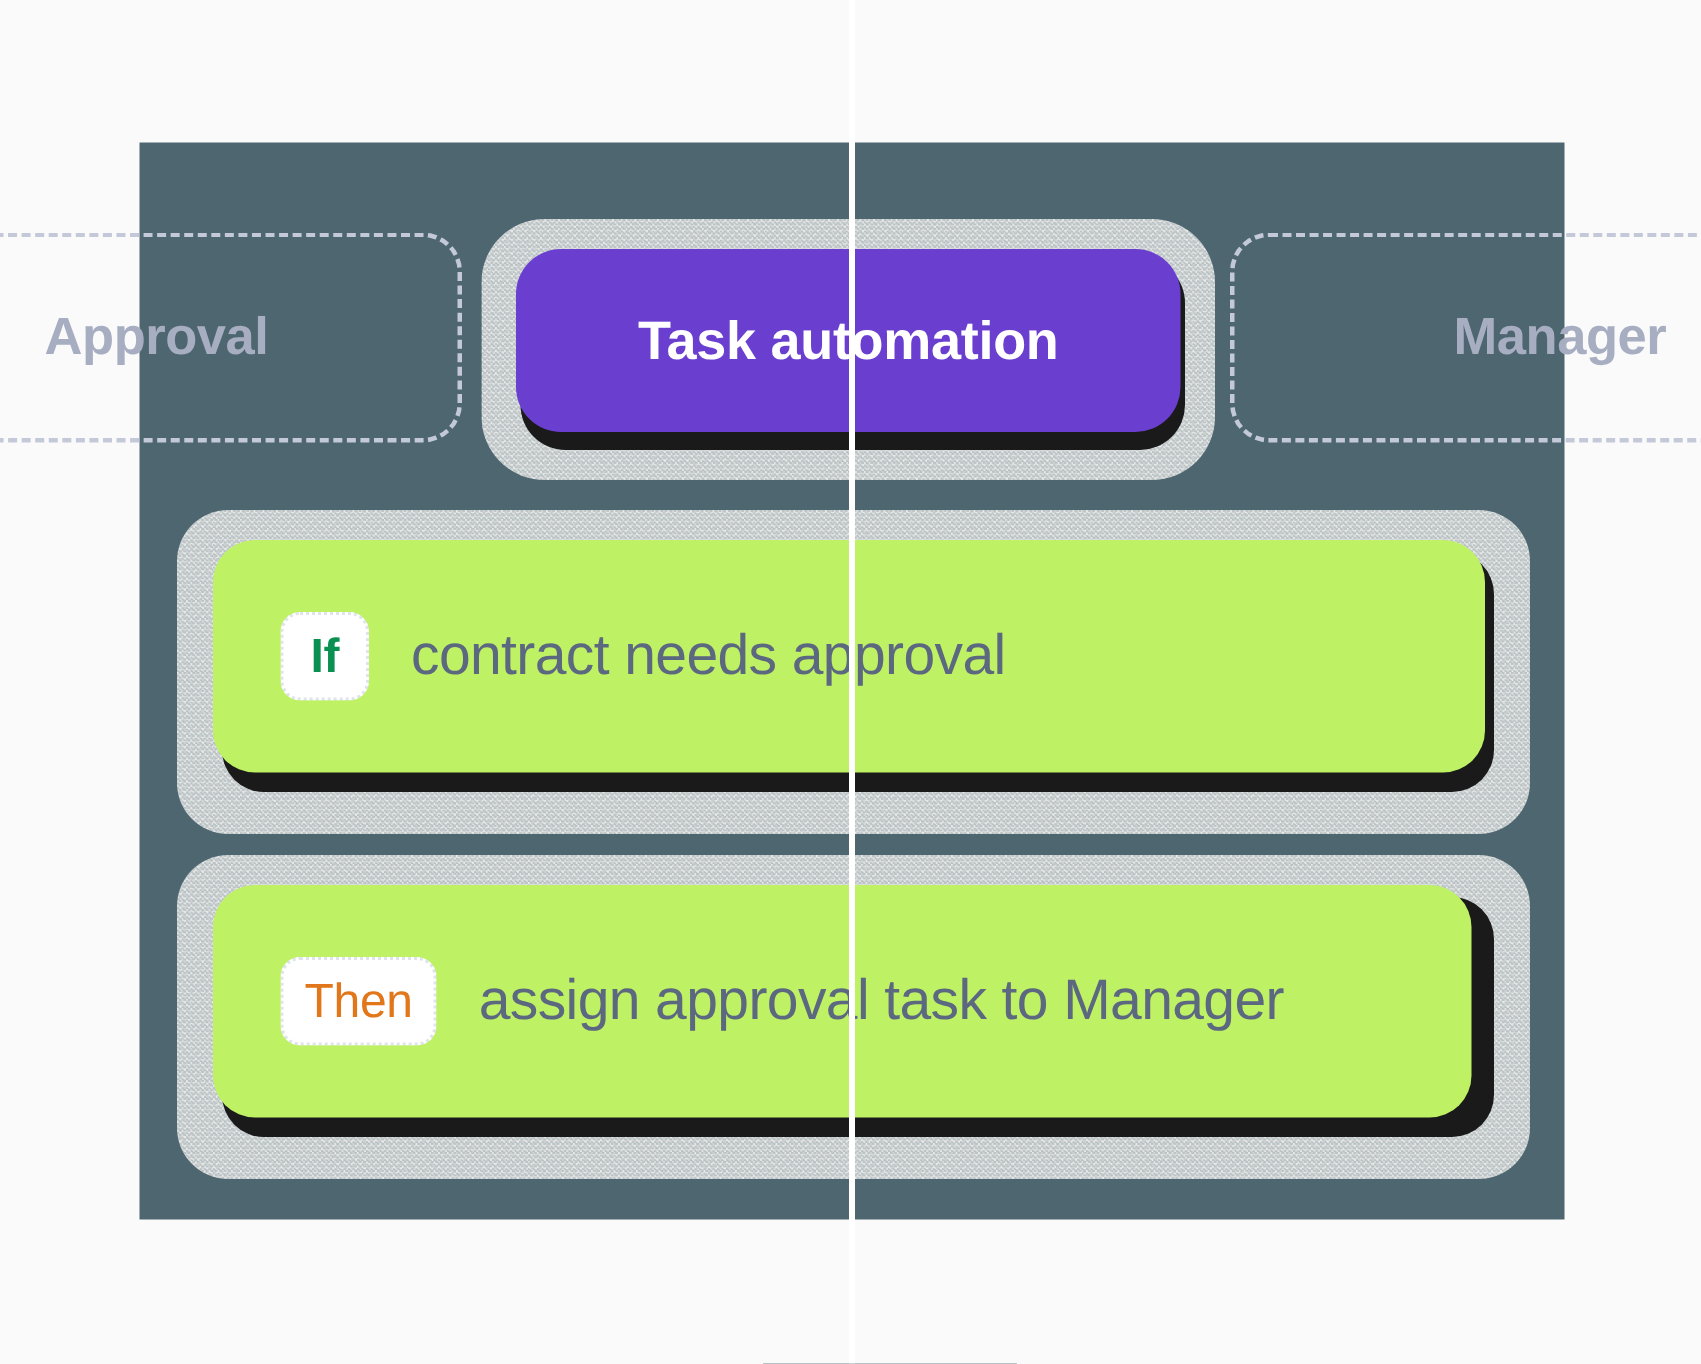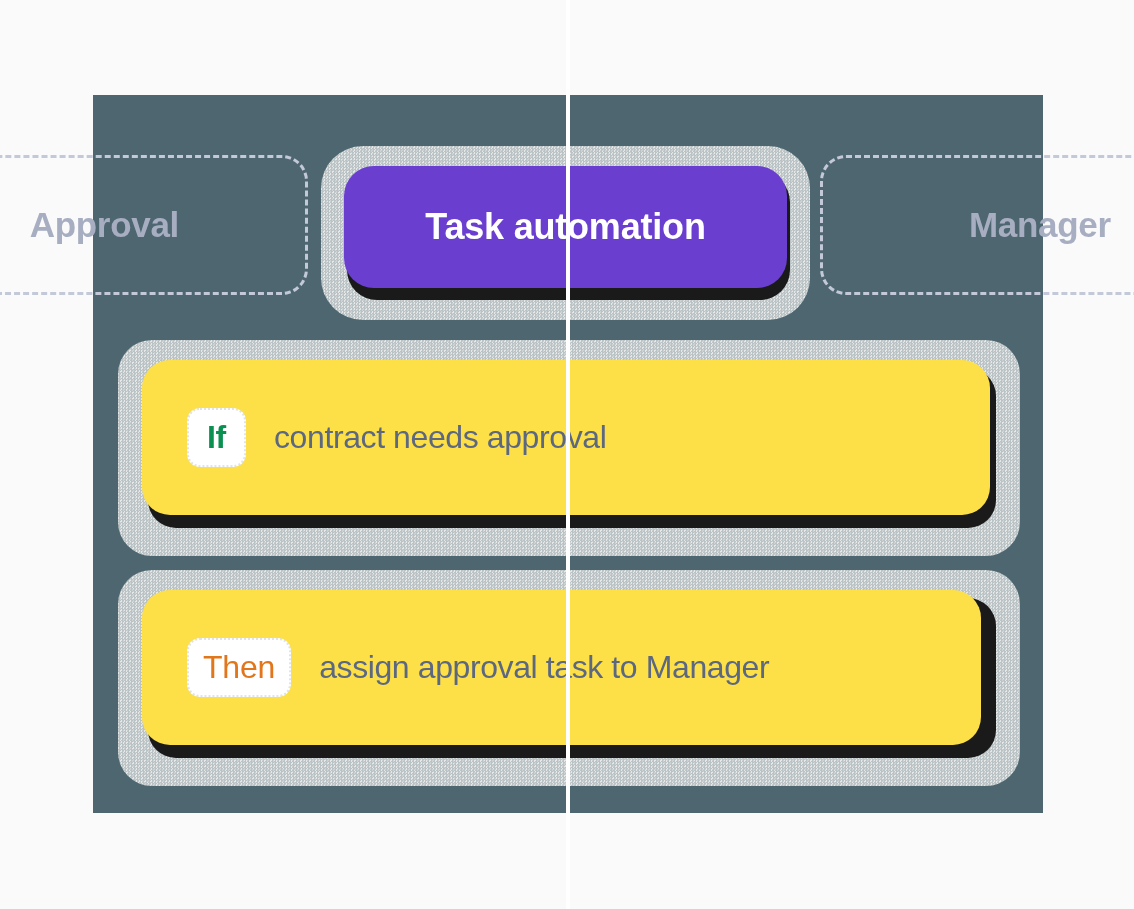--- a/index.html
+++ b/index.html
@@ -144,21 +144,21 @@
     position: absolute;
     background: #1a1a1a;
     border-radius: 28px;
     z-index: 16;
   }
   .card-shadow-1 { left: 148px; top: 368px; width: 848px; height: 160px; }
   .card-shadow-2 { left: 148px; top: 598px; width: 848px; height: 160px; }
 
   .rule-card {
     position: absolute;
-    background: #fde047;
+    background: #bef264;
     border-radius: 28px;
     display: flex;
     align-items: center;
     z-index: 18;
     padding-left: 45px;
     gap: 28px;
   }
   .rule-card-1 { left: 142px; top: 360px; width: 848px; height: 155px; }
   .rule-card-2 { left: 142px; top: 590px; width: 839px; height: 155px; }
 
@@ -178,21 +178,21 @@
   .badge-text {
     font-size: 32px;
     font-weight: 400;
     letter-spacing: -0.2px;
     white-space: nowrap;
   }
   .badge-if   .badge-text { color: #0a9152; font-weight: 700; }
   .badge-then .badge-text { color: #e2761b; }
 
   .rule-text {
-    font-size: 32px;
+    font-size: 38px;
     font-weight: 400;
     color: #5c6780;
     letter-spacing: -0.4px;
     white-space: nowrap;
   }
 </style>
 </head>
 <body>
 
 <div id="stage">

